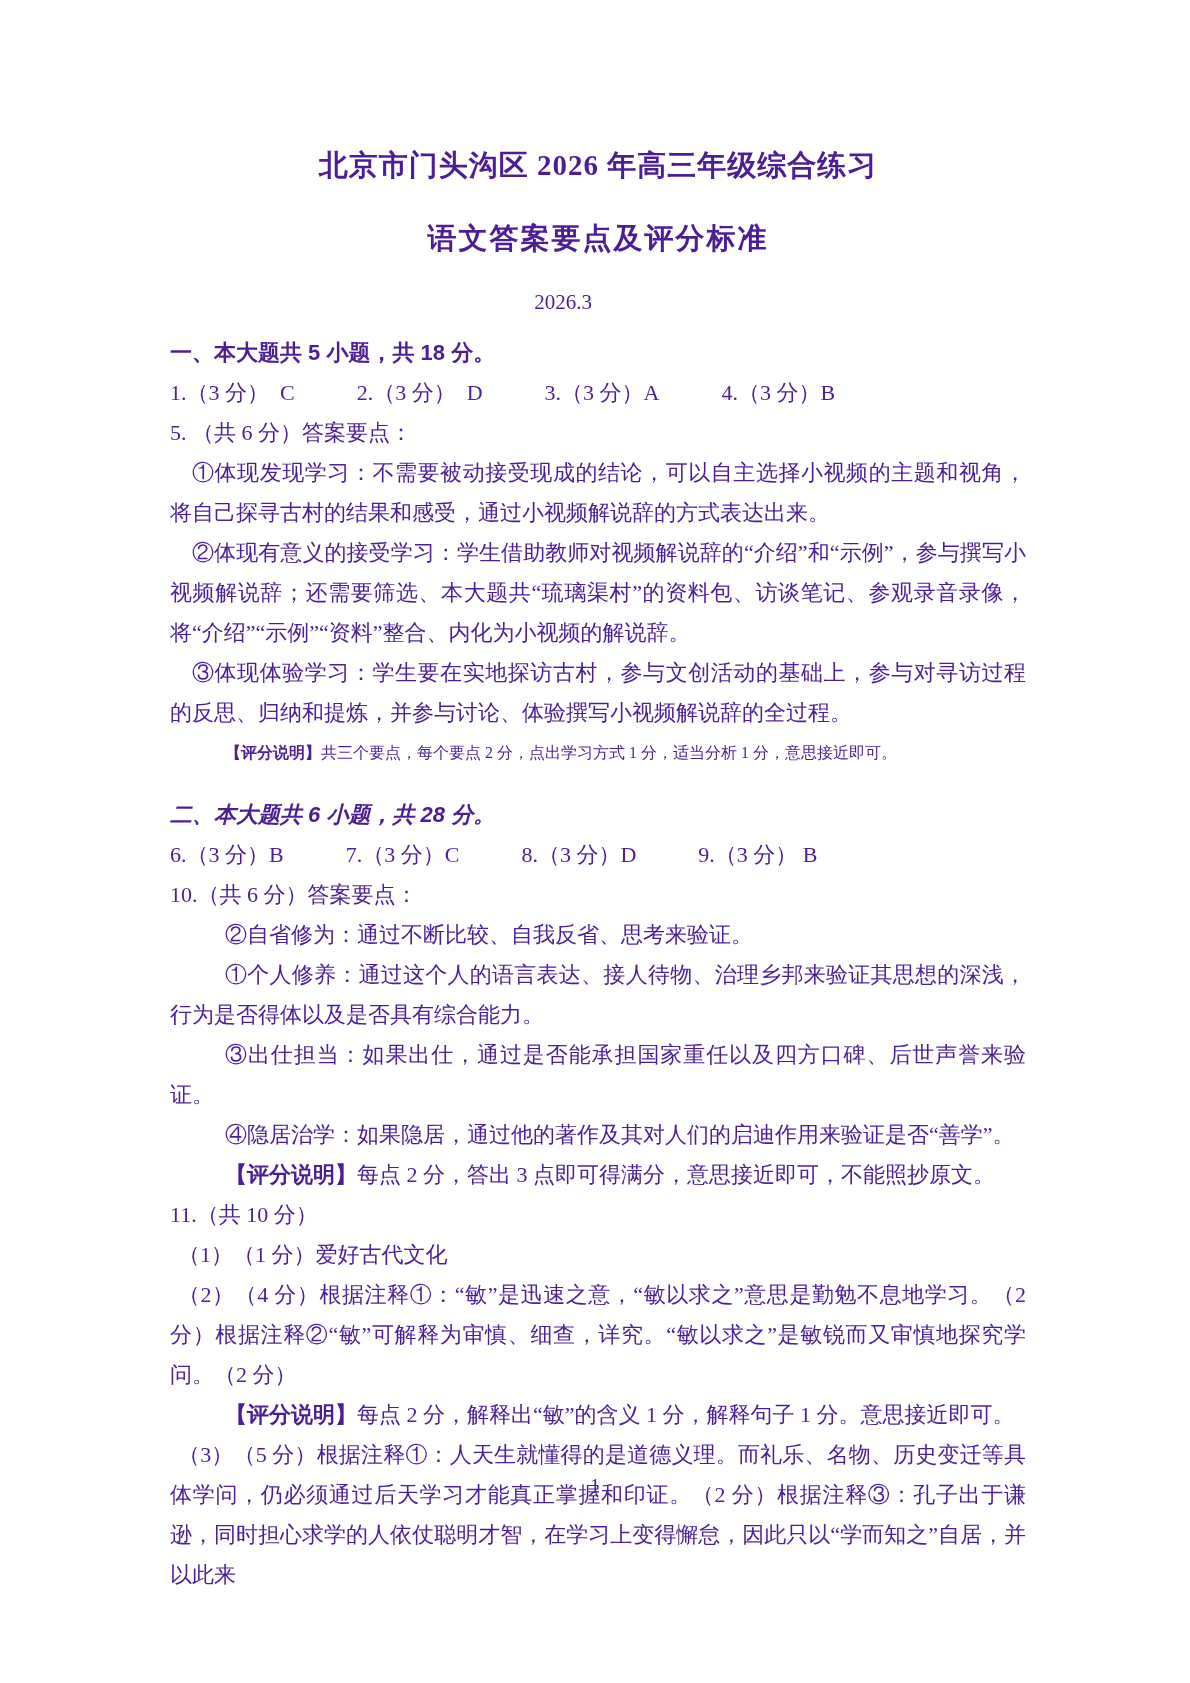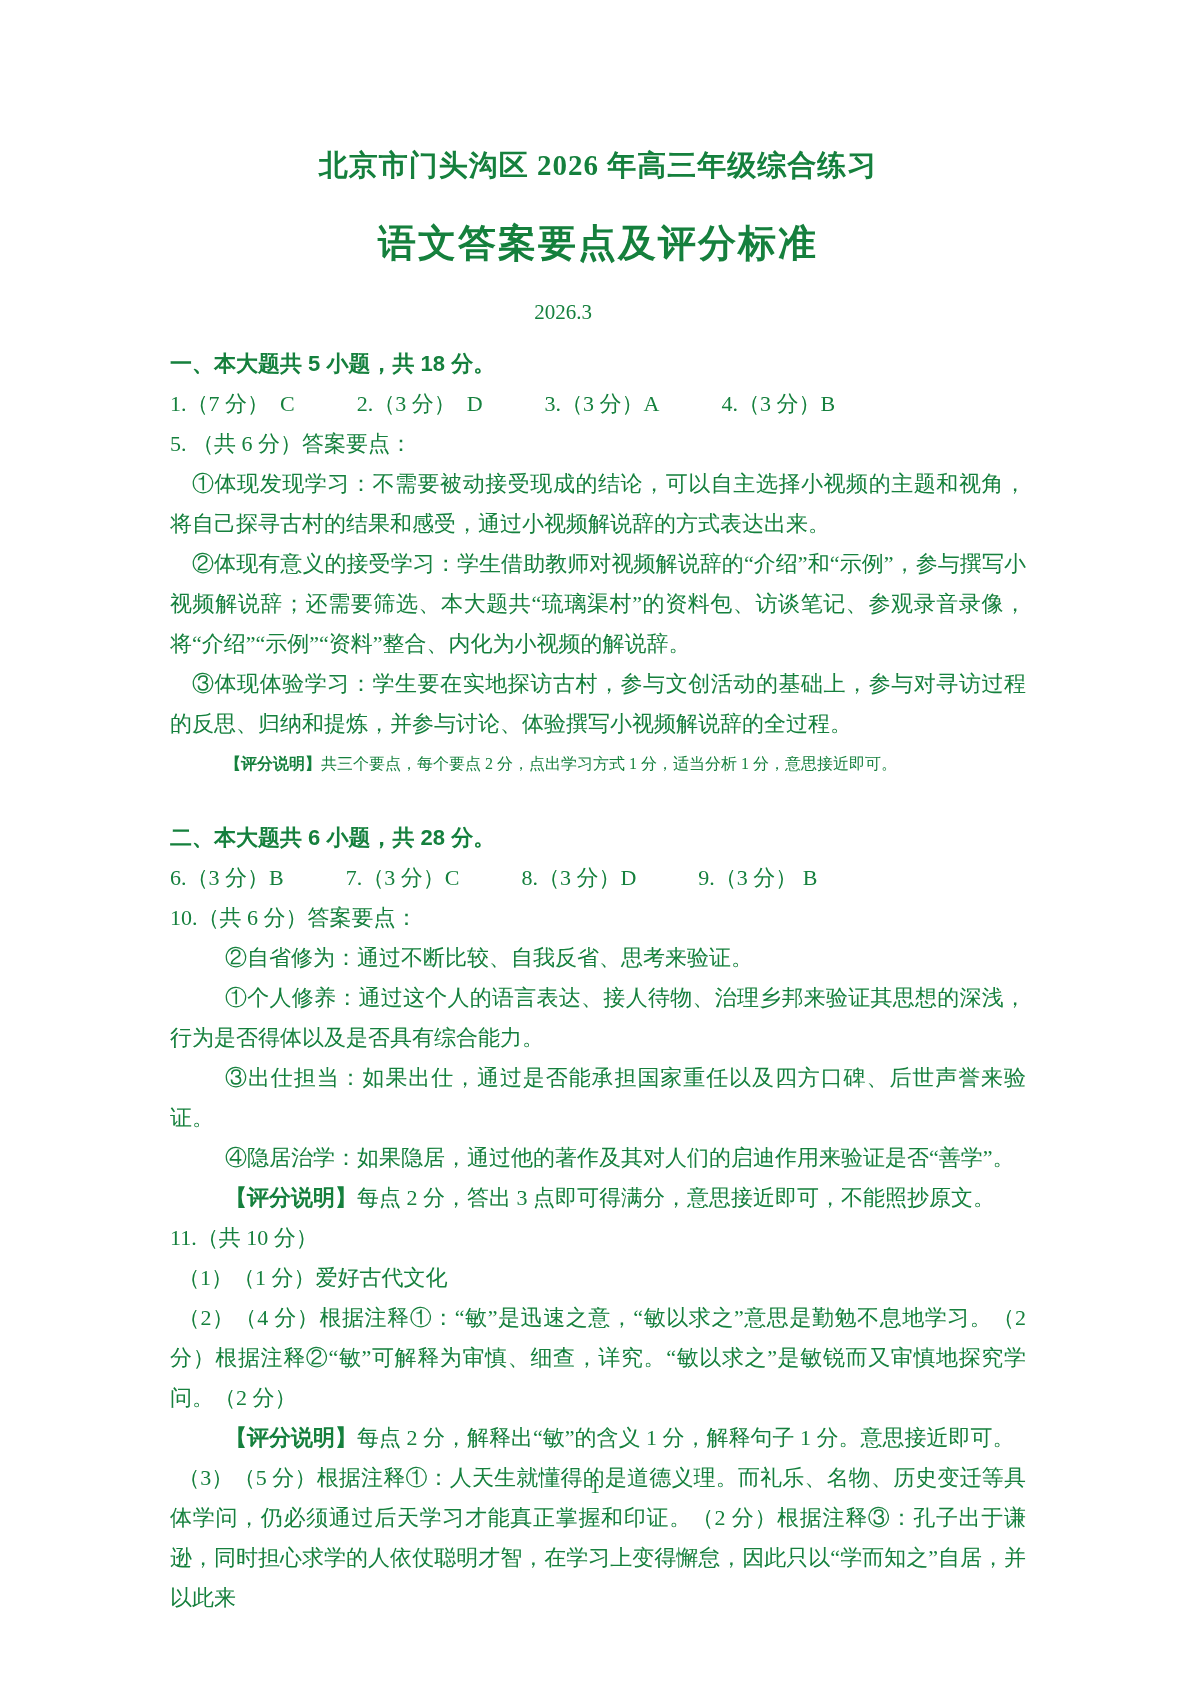--- a/index.html
+++ b/index.html
@@ -5,21 +5,21 @@
   html, body {
     margin: 0;
     padding: 0;
     background: #ffffff;
   }
   .page {
     position: relative;
     width: 1190px;
     height: 1683px;
     background: #ffffff;
-    color: #15803d;
+    color: #4c1d95;
     font-family: "Liberation Serif", "DejaVu Serif", serif;
     overflow: hidden;
     margin: 0 auto;
   }
   .content {
     position: absolute;
     top: 0;
     left: 0;
     right: 0;
     box-sizing: border-box;
@@ -27,21 +27,21 @@
   }
   .doc-title {
     font-size: 29px;
     font-weight: bold;
     text-align: center;
     letter-spacing: 1px;
     margin: 0 0 38px 0;
     line-height: 1.2;
   }
   .doc-subtitle {
-    font-size: 38px;
+    font-size: 29px;
     font-weight: bold;
     text-align: center;
     letter-spacing: 2px;
     margin: 0 0 34px 0;
     line-height: 1.2;
   }
   .doc-date {
     font-size: 21px;
     text-align: center;
     padding-right: 70px;
@@ -49,21 +49,22 @@
     line-height: 1.2;
   }
   .sec-heading {
     font-family: "Liberation Sans", "DejaVu Sans", sans-serif;
     font-size: 22px;
     font-weight: bold;
     line-height: 40px;
     margin: 10px 0 0 0;
   }
   .sec-heading.second {
-    margin-top: 34px;
+    margin-top: 22px;
+    font-style: italic;
   }
   .answers-row {
     display: flex;
     column-gap: 62px;
     font-size: 22px;
     line-height: 40px;
   }
   .answers-row span {
     white-space: pre;
   }
@@ -106,21 +107,21 @@
 <div class="page">
   <div class="content">
 
     <div class="doc-title">北京市门头沟区 2026 年高三年级综合练习</div>
     <div class="doc-subtitle">语文答案要点及评分标准</div>
     <div class="doc-date">2026.3</div>
 
     <div class="sec-heading">一、本大题共 5 小题，共 18 分。</div>
 
     <div class="answers-row">
-      <span>1.（7 分）  C</span>
+      <span>1.（3 分）  C</span>
       <span>2.（3 分）  D</span>
       <span>3.（3 分）A</span>
       <span>4.（3 分）B</span>
     </div>
 
     <p class="line">5. （共 6 分）答案要点：</p>
 
     <p class="para indent-1">①体现发现学习：不需要被动接受现成的结论，可以自主选择小视频的主题和视角，将自己探寻古村的结果和感受，通过小视频解说辞的方式表达出来。</p>
     <p class="para indent-1">②体现有意义的接受学习：学生借助教师对视频解说辞的“介绍”和“示例”，参与撰写小视频解说辞；还需要筛选、本大题共“琉璃渠村”的资料包、访谈笔记、参观录音录像，将“介绍”“示例”“资料”整合、内化为小视频的解说辞。</p>
     <p class="para indent-1">③体现体验学习：学生要在实地探访古村，参与文创活动的基础上，参与对寻访过程的反思、归纳和提炼，并参与讨论、体验撰写小视频解说辞的全过程。</p>

